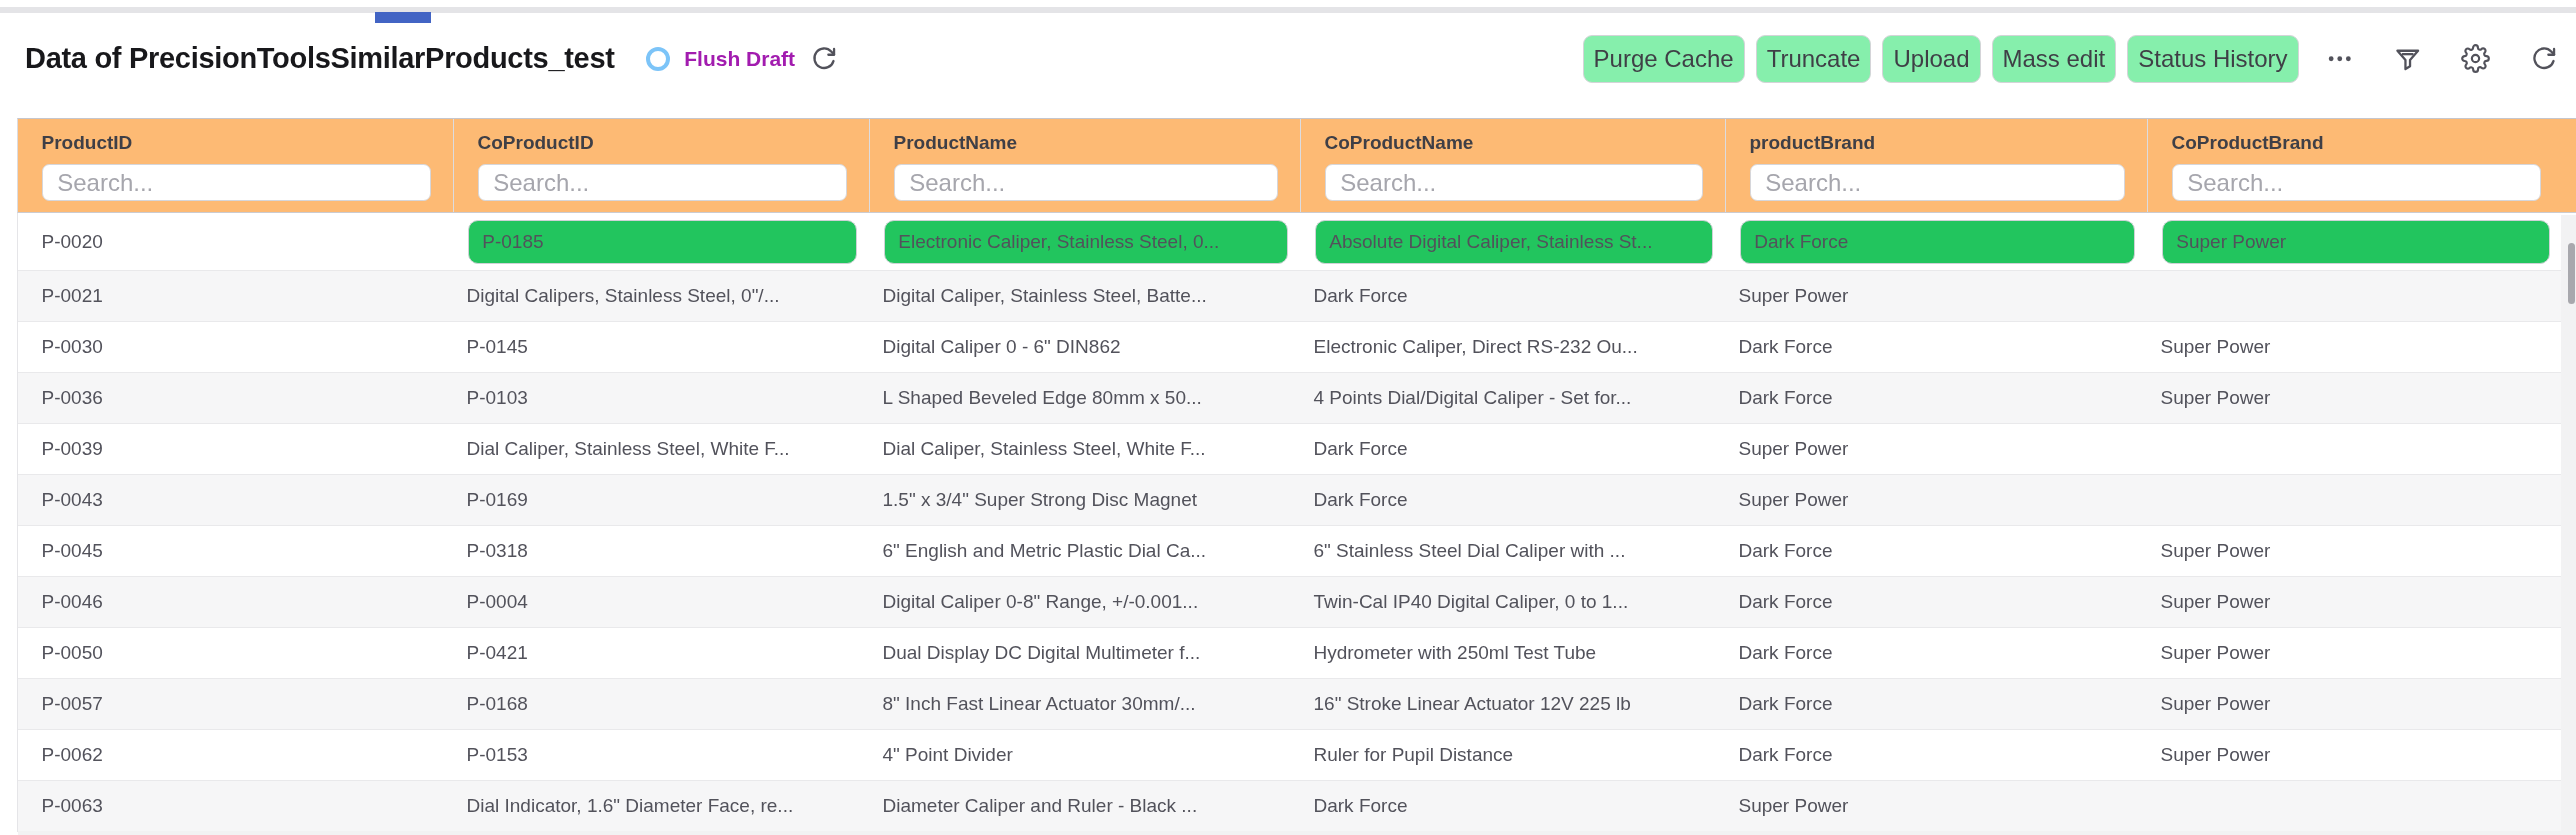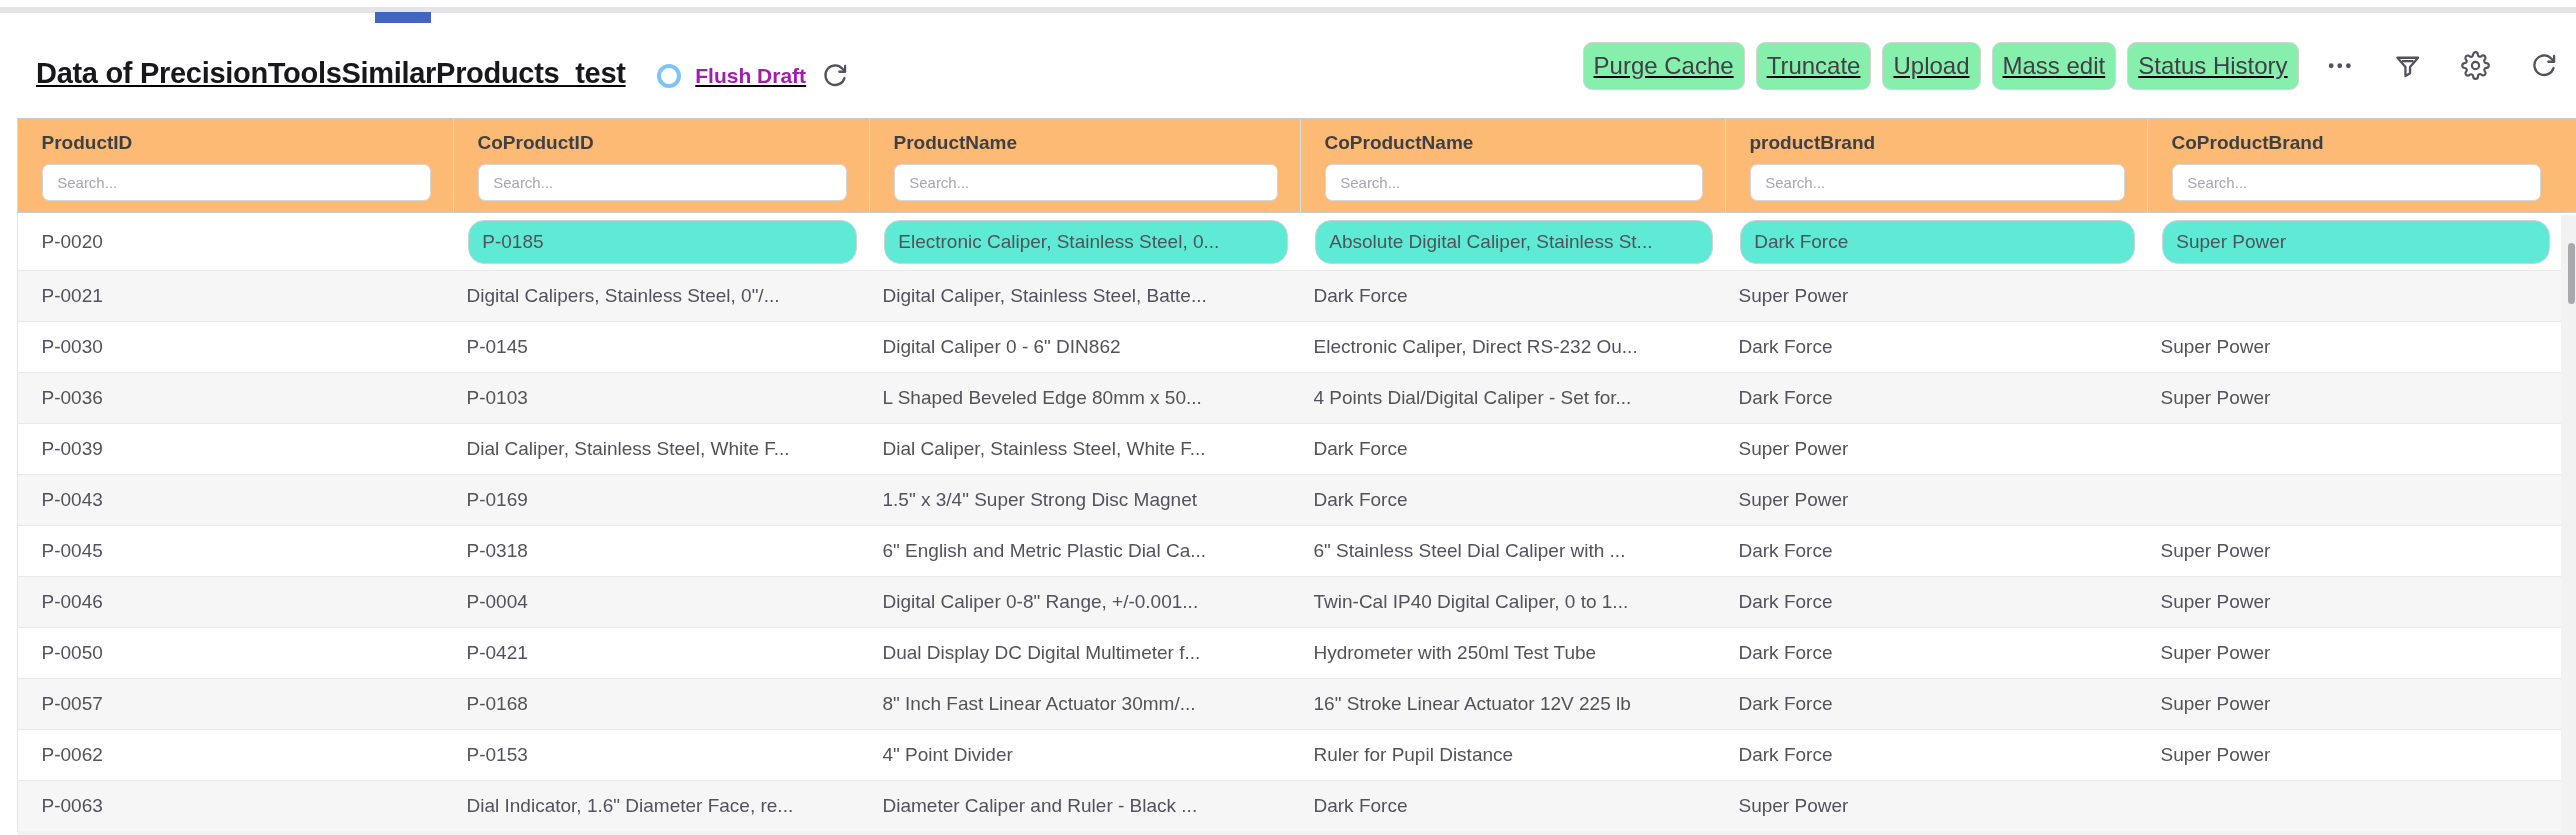--- a/index.html
+++ b/index.html
@@ -4,22 +4,22 @@
 <style>
   * { margin:0; padding:0; box-sizing:border-box; }
   html,body { width:2576px; height:835px; overflow:hidden; background:#ffffff;
               font-family:"Liberation Sans","DejaVu Sans",sans-serif; }
 
   
   .top-scroll-track { position:absolute; left:0; top:7.3px; width:2576px; height:5.5px; background:#e4e4e7; }
   .top-scroll-thumb { position:absolute; left:375px; top:4.6px; width:56px; height:11px; background:#4264c4; }
 
   
-  .page-header { position:absolute; left:36px; right:18.4px; top:27.5px; height:62px;
-                 display:flex; align-items:flex-end;text-decoration:underline; }
+  .page-header { position:absolute; left:25px; right:18.4px; top:27.5px; height:62px;
+                 display:flex; align-items:center; }
   .page-title { font-size:29px; font-weight:700; color:#18181b; letter-spacing:-0.3px; white-space:nowrap; }
   .status-group { display:flex; align-items:center; gap:14.7px; margin-left:31px; }
   .status-ring { width:24px; height:24px; border-radius:50%; border:4.6px solid #7cc4f8; background:transparent; }
   .status-label { font-size:21px; font-weight:600; color:#a21caf; white-space:nowrap; }
   .icon-btn { border:none; background:transparent; color:#52525b; display:flex; align-items:center;
               justify-content:center; cursor:pointer; padding:0; }
   .icon-btn svg { display:block; }
 
   .toolbar { margin-left:auto; display:flex; align-items:center; gap:11px; }
   .tb-button { height:48px; padding:0 10px; background:#86efac; border:1.8px solid #d4d4d8;
@@ -29,32 +29,32 @@
 
   
   .table-wrap { position:absolute; left:16.5px; top:118px; width:2559px; }
   .thead { display:grid; grid-template-columns:436px 416px 431px 425px 422px 415px 14.7px;
            background:#fdba74; border-top:1.8px solid #c6c6cc; border-bottom:1.8px solid #cbcbd0;
            border-left:1.8px solid #dcdce0; height:95px; }
   .th { padding:13px 22px 0 24px; border-right:1.8px solid #dcdce0; overflow:hidden; }
   .th.no-border { border-right:none; }
   .th-label { font-size:19px; font-weight:600; color:#3f3f46; white-space:nowrap; }
   .th-search { margin-top:10px; width:100%; height:37px; border:1.8px solid #d6d6da; border-radius:7.3px;
-               background:#ffffff; font-size:15px; color:#52525b; padding:0 14.7px; font-family:inherit; }
+               background:#ffffff; font-size:24px; color:#52525b; padding:0 14.7px; font-family:inherit; }
   .th-search::placeholder { color:#a6a6ad; }
 
   .tbody { width:2545px; border-left:1.8px solid #e5e5e8; }
   .trow { display:grid; grid-template-columns:436px 416px 431px 425px 422px 415px;
           height:51px; align-items:center; background:#ffffff; border-bottom:1.8px solid #e9e9eb; }
   .trow.alt { background:#f6f6f7; }
   .trow.editing { height:58px; background:#ffffff; }
   .tcell { padding:0 11px 0 13px; overflow:hidden; white-space:nowrap; }
   .tcell:first-child { padding-left:24px; }
   .cell-text { font-size:19px; color:#52525b; white-space:nowrap; }
-  .cell-box { height:44px; border:1.8px solid #cfd2d6; border-radius:16px; background:#5eead4;
+  .cell-box { height:44px; border:1.8px solid #cfd2d6; border-radius:10px; background:#22c55e;
               display:flex; align-items:center; padding:0 13px; font-size:19px; color:#52525b;
               margin:0 1.8px; overflow:hidden; white-space:nowrap; }
 
   
   .v-gutter { position:absolute; left:2561px; top:215px; width:14.7px; height:621px; background:#f2f2f3; }
   .v-thumb  { position:absolute; left:2568px; top:243px; width:7.3px; height:61px; background:#a8a8ad; border-radius:3.7px; }
 
   
   .bottom-partial { position:absolute; left:18.4px; top:831px; width:2543px; height:4.6px; background:#f2f2f3; }
 </style>

